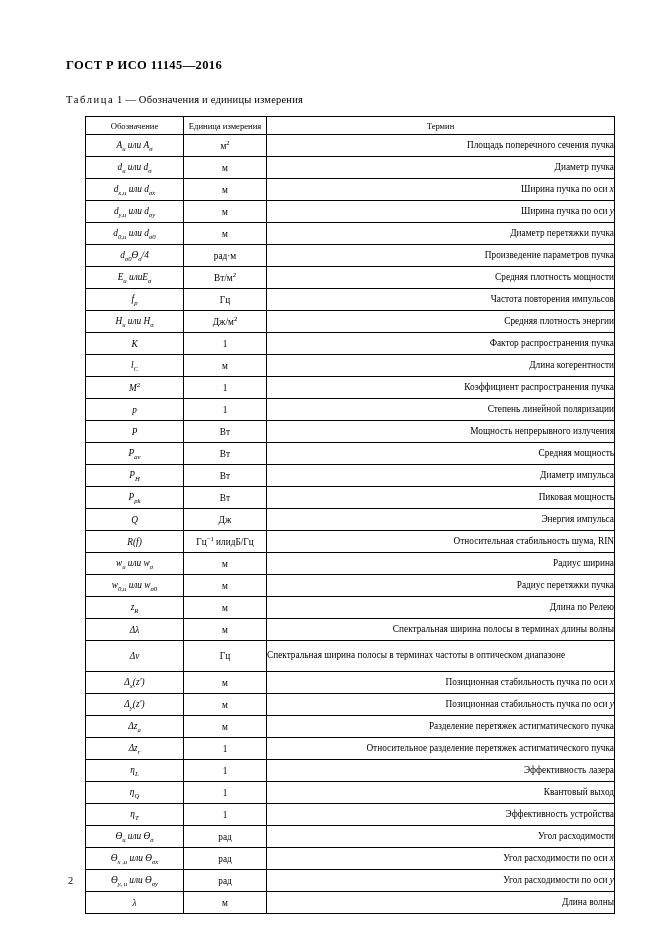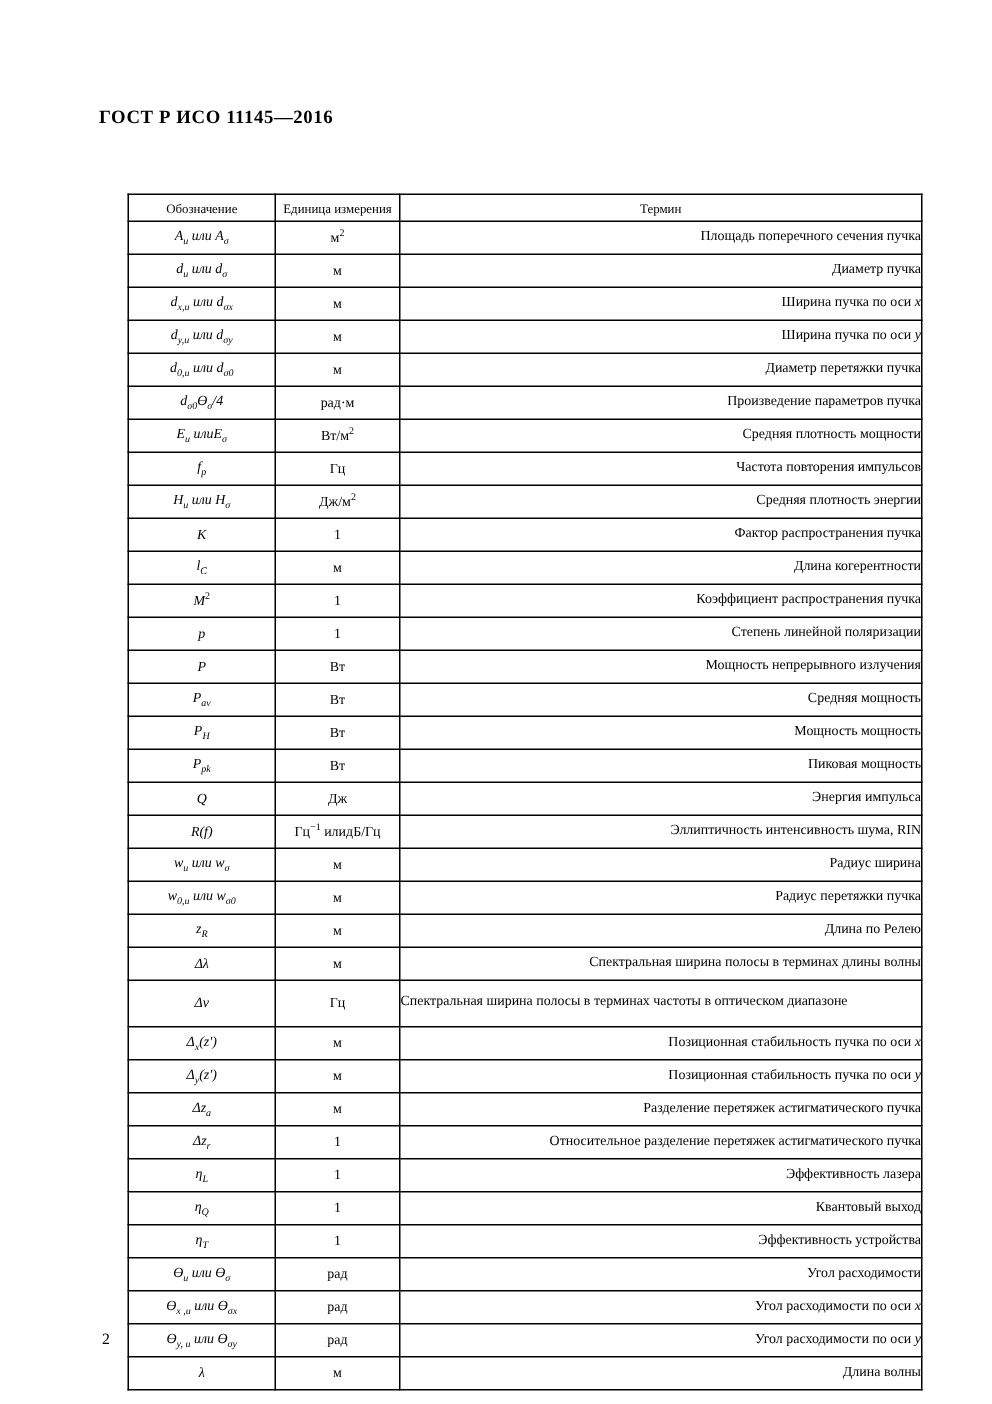--- a/index.html
+++ b/index.html
@@ -10,21 +10,21 @@
   body {
     width: 661px;
     height: 936px;
     font-family: "Liberation Serif", serif;
     color: #000000;
     position: relative;
     overflow: hidden;
   }
   .page {
     position: absolute;
-    top: 16px; left: 0;
+    top: 3px; left: 0;
     width: 661px;
     height: 788px;
   }
   .doc-header {
     position: absolute;
     top: 55px;
     left: 66px;
     font-family: "Liberation Serif", serif;
     font-weight: bold;
     font-size: 12.5px;
@@ -104,20 +104,21 @@
     font-size: 10.5px;
   }
 </style>
 </head>
 <body>
 
 <div class="page">
 
   <div class="doc-header">ГОСТ Р ИСО 11145—2016</div>
 
+  <div class="table-caption"><span class="spaced">Таблица</span><span> 1 — Обозначения и единицы измерения</span></div>
 
   <table class="main">
     <colgroup>
       <col class="c-sym">
       <col class="c-unit">
       <col class="c-term">
     </colgroup>
     <thead>
       <tr>
         <th>Обозначение</th>
@@ -197,36 +198,36 @@
           <td class="term">Мощность непрерывного излучения</td>
         </tr>
         <tr>
           <td class="sym"><i>P</i><span class="sub">av</span></td>
           <td class="unit">Вт</td>
           <td class="term">Средняя мощность</td>
         </tr>
         <tr>
           <td class="sym"><i>P</i><span class="sub">H</span></td>
           <td class="unit">Вт</td>
-          <td class="term">Мощность мощность</td>
+          <td class="term">Диаметр импульса</td>
         </tr>
         <tr>
           <td class="sym"><i>P</i><span class="sub">pk</span></td>
           <td class="unit">Вт</td>
           <td class="term">Пиковая мощность</td>
         </tr>
         <tr>
           <td class="sym"><i>Q</i></td>
           <td class="unit">Дж</td>
           <td class="term">Энергия импульса</td>
         </tr>
         <tr>
           <td class="sym"><i>R</i>(<i>f</i>)</td>
           <td class="unit">Гц<span class="sup">−1</span> илидБ/Гц</td>
-          <td class="term">Эллиптичность интенсивность шума, RIN</td>
+          <td class="term">Относительная стабильность шума, RIN</td>
         </tr>
         <tr>
           <td class="sym"><i>w</i><span class="sub">u</span> или <i>w</i><span class="sub">σ</span></td>
           <td class="unit">м</td>
           <td class="term">Радиус ширина</td>
         </tr>
         <tr>
           <td class="sym"><i>w</i><span class="sub">0,u</span> или <i>w</i><span class="sub">σ0</span></td>
           <td class="unit">м</td>
           <td class="term">Радиус перетяжки пучка</td>

